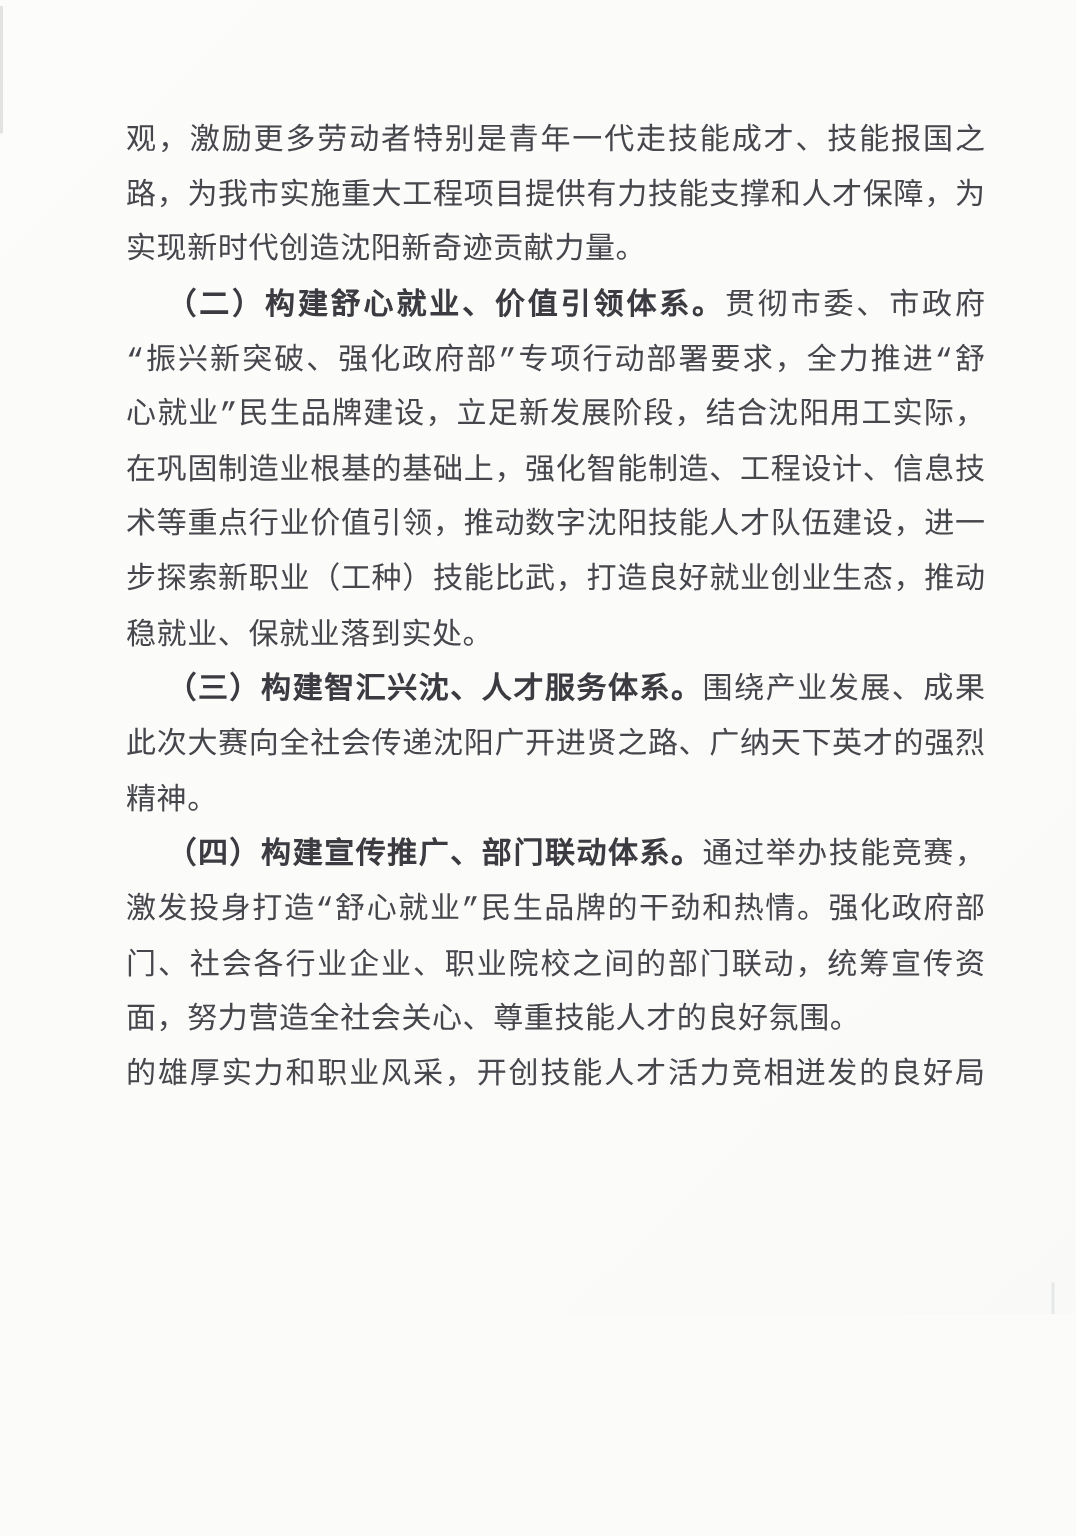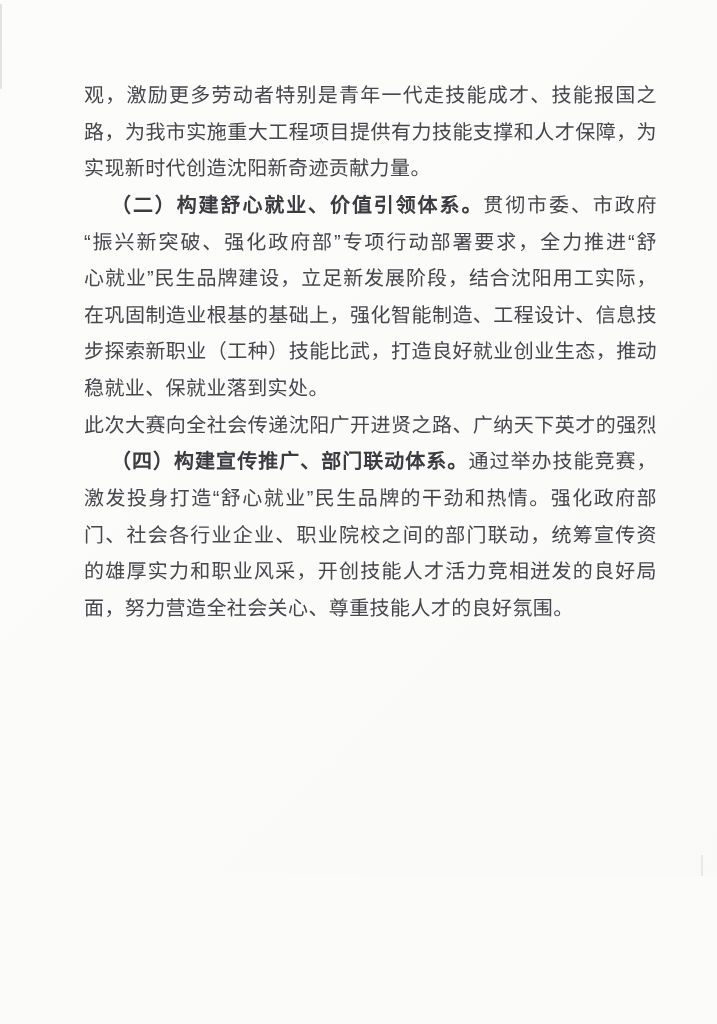--- a/index.html
+++ b/index.html
@@ -6,21 +6,21 @@
     margin: 0;
     padding: 0;
     background: #fbfbf9;
   }
   .page {
     position: relative;
     width: 717px;
     height: 876px;
     background: linear-gradient(135deg, #fcfcfa 0%, #fbfbf9 60%, #f9f9f7 100%);
     overflow: hidden;
-    font-family: Liberation Sans, sans-serif;
+    font-family: Liberation Mono, monospace;
   }
   
   .text-block {
     position: absolute;
     left: 84px;
     top: 77px;
     width: 573px;
   }
   .line {
     height: 36.65px;
@@ -117,28 +117,31 @@
 <div class="page">
 
   <div class="text-block">
       <div class="line j"><span class="seg">观，激励更多劳动者特别是青年一代走技能成才、技能报国之</span></div>
       <div class="line j"><span class="seg">路，为我市实施重大工程项目提供有力技能支撑和人才保障，为</span></div>
       <div class="line"><span class="seg">实现新时代创造沈阳新奇迹贡献力量。</span></div>
       <div class="line j ind"><span class="seg bold">（二）构建舒心就业、价值引领体系。</span><span class="seg">贯彻市委、市政府</span></div>
       <div class="line j"><span class="seg">“振兴新突破、强化政府部”专项行动部署要求，全力推进“舒</span></div>
       <div class="line j"><span class="seg">心就业”民生品牌建设，立足新发展阶段，结合沈阳用工实际，</span></div>
       <div class="line j"><span class="seg">在巩固制造业根基的基础上，强化智能制造、工程设计、信息技</span></div>
+      <div class="line j"><span class="seg">术等重点行业价值引领，推动数字沈阳技能人才队伍建设，进一</span></div>
       <div class="line j"><span class="seg">步探索新职业（工种）技能比武，打造良好就业创业生态，推动</span></div>
       <div class="line"><span class="seg">稳就业、保就业落到实处。</span></div>
+      <div class="line j ind"><span class="seg bold">（三）构建智汇兴沈、人才服务体系。</span><span class="seg">围绕产业发展、成果</span></div>
       <div class="line j"><span class="seg">此次大赛向全社会传递沈阳广开进贤之路、广纳天下英才的强烈</span></div>
+      <div class="line"><span class="seg">精神。</span></div>
       <div class="line j ind"><span class="seg bold">（四）构建宣传推广、部门联动体系。</span><span class="seg">通过举办技能竞赛，</span></div>
       <div class="line j"><span class="seg">激发投身打造“舒心就业”民生品牌的干劲和热情。强化政府部</span></div>
       <div class="line j"><span class="seg">门、社会各行业企业、职业院校之间的部门联动，统筹宣传资</span></div>
+      <div class="line"><span class="seg">面，努力营造全社会关心、尊重技能人才的良好氛围。</span></div>
       <div class="line j"><span class="seg">的雄厚实力和职业风采，开创技能人才活力竞相迸发的良好局</span></div>
-      <div class="line"><span class="seg">面，努力营造全社会关心、尊重技能人才的良好氛围。</span></div>
     </div>
 
   <div class="page-footer">
     <span class="dash"></span>
     <span class="pnum">3</span>
     <span class="dash"></span>
   </div>
 
   <div class="scan-band-light"></div>
   <div class="scan-band-dark"></div>

